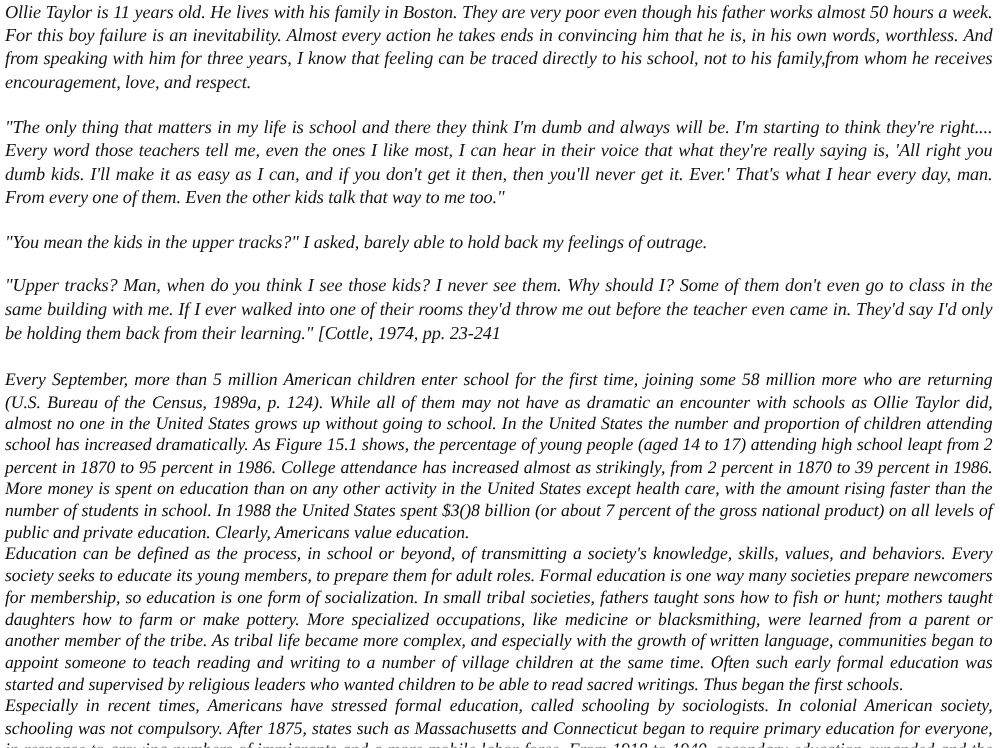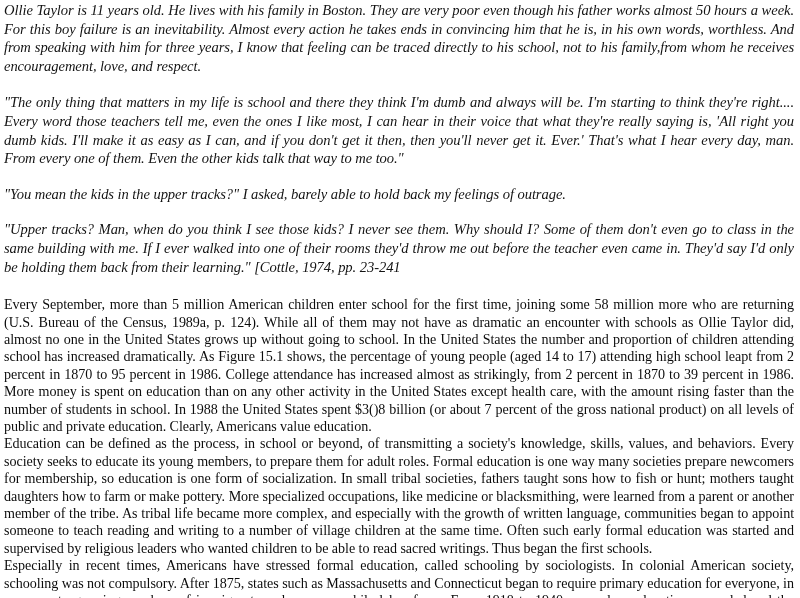--- a/index.html
+++ b/index.html
@@ -62,20 +62,21 @@
     color: #0e0e0e;
     letter-spacing: -0.05px;
   }
   .body-para {
     margin: 0;
     text-align: justify;
     text-justify: inter-word;
   }
   .body-para.tight {
     margin: 0;
+    font-style: italic;
   }
 
   
   .scan {
     filter: contrast(1.02);
   }
 </style>
 </head>
 <body>
 

